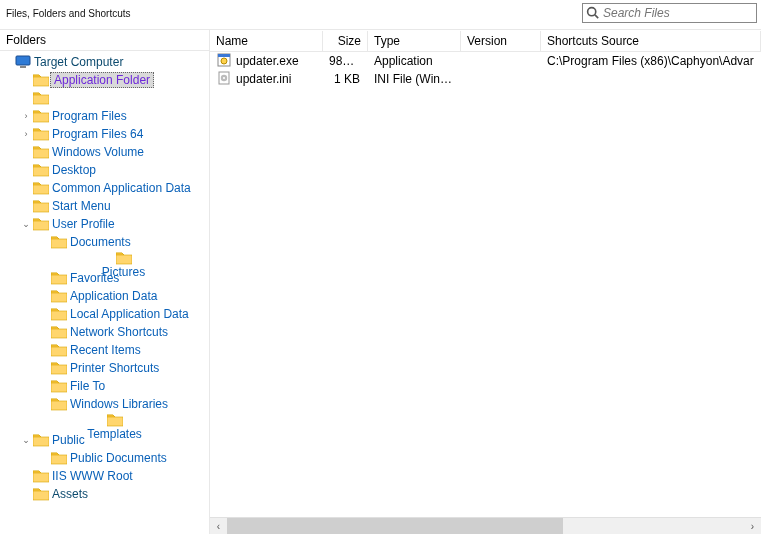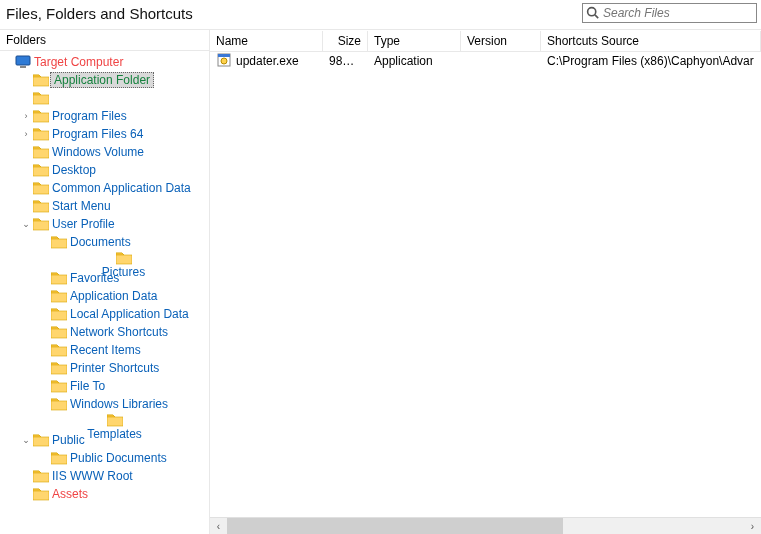--- a/index.html
+++ b/index.html
@@ -1,31 +1,31 @@
 <!DOCTYPE html>
 <html><head>
 <meta charset="utf-8">
 <style>
 * { box-sizing: border-box; margin: 0; padding: 0; }
 body { font-family: "Segoe UI", Tahoma, sans-serif; font-size: 12px; background: #fff; color: #000; width: 761px; height: 534px; overflow: hidden; display: flex; flex-direction: column; }
 .topbar { display: flex; align-items: center; justify-content: space-between; padding: 3px 4px 6px 6px; }
-.title { font-size: 15px; color: #111; }
+.title { font-size: 10px; color: #111; }
 .search-wrap { position: relative; width: 175px; }
 .search { width: 100%; height: 20px; border: 1px solid #888; font-size: 12px; padding: 1px 3px 1px 20px; font-style: italic; color: #be185d; background: #fff; }
 .search-wrap svg { position: absolute; left: 4px; top: 3px; }
 .main { display: flex; flex: 1; min-height: 0; border-top: 1px solid #e8e8e8; }
 .sidebar { width: 210px; border-right: 1px solid #e8e8e8; display: flex; flex-direction: column; }
 .panel-header { padding: 3px 6px; font-size: 12px; border-bottom: 1px solid #e8e8e8; background: #fff; }
 .tree { flex: 1; overflow: auto; padding: 2px 0; }
 .tree-row { display: flex; align-items: center; height: 18px; white-space: nowrap; cursor: default; user-select: none; }
 .tree-twisty { width: 12px; text-align: center; font-size: 9px; color: #666; line-height: 1; }
 .tree-icon { width: 18px; display: flex; align-items: center; justify-content: center; }
 .tree-label { padding: 0 2px; color: #0a61b8; }
-.tree-label.black { color: #ef4444; }
-.tree-row.selected .tree-label { background: #d9d9d9; border: 1px dotted #666; padding: 0 3px; line-height: 14px; color: #15803d; }
+.tree-label.black { color: #0c4a6e; }
+.tree-row.selected .tree-label { background: #d9d9d9; border: 1px dotted #666; padding: 0 3px; line-height: 14px; color: #6d28d9; }
 .content { flex: 1; display: flex; flex-direction: column; min-width: 0; }
 .cols { display: flex; border-bottom: 1px solid #e8e8e8; height: 22px; align-items: flex-end; }
 .col-h { padding: 3px 6px; font-size: 12px; border-right: 1px solid #e8e8e8; overflow: hidden; text-overflow: ellipsis; white-space: nowrap; }
 .rows { flex: 1; overflow: hidden; }
 .row { display: flex; height: 18px; align-items: center; }
 .cell { padding: 0 6px; overflow: hidden; text-overflow: ellipsis; white-space: nowrap; }
 .cell.name { display: flex; align-items: center; gap: 4px; }
 .c-name { width: 113px; }
 .c-size { width: 45px; text-align: right; }
 .c-size.cell { padding-right: 8px; }
@@ -322,20 +322,34 @@
                 <rect x="2" y="1" width="12" height="3" fill="#3b78d6"></rect>
                 <circle cx="8" cy="8" r="3" fill="#ffd24d" stroke="#b58a00"></circle>
               </svg></span>
             <span>updater.exe</span>
           </div>
           <div class="cell c-size">980 KB</div>
           <div class="cell c-type">Application</div>
           <div class="cell c-ver"></div>
           <div class="cell c-src">C:\Program Files (x86)\Caphyon\Advar</div>
         </div>
+        <div class="row">
+          <div class="cell name c-name">
+            <span><svg width="16" height="14" viewBox="0 0 16 14">
+                <rect x="3" y="1" width="10" height="12" fill="#fff" stroke="#999"></rect>
+                <circle cx="8" cy="7" r="3.2" fill="#bbb"></circle>
+                <circle cx="8" cy="7" r="1.1" fill="#fff"></circle>
+              </svg></span>
+            <span>updater.ini</span>
+          </div>
+          <div class="cell c-size">1 KB</div>
+          <div class="cell c-type">INI File (Wind...</div>
+          <div class="cell c-ver"></div>
+          <div class="cell c-src"></div>
+        </div>
       </div>
     <div class="hscroll">
       <div class="hs-btn">‹</div>
       <div class="hs-track">
           <div class="hs-thumb"></div>
         </div>
       <div class="hs-btn">›</div>
     </div>
   </div>
 </div>

